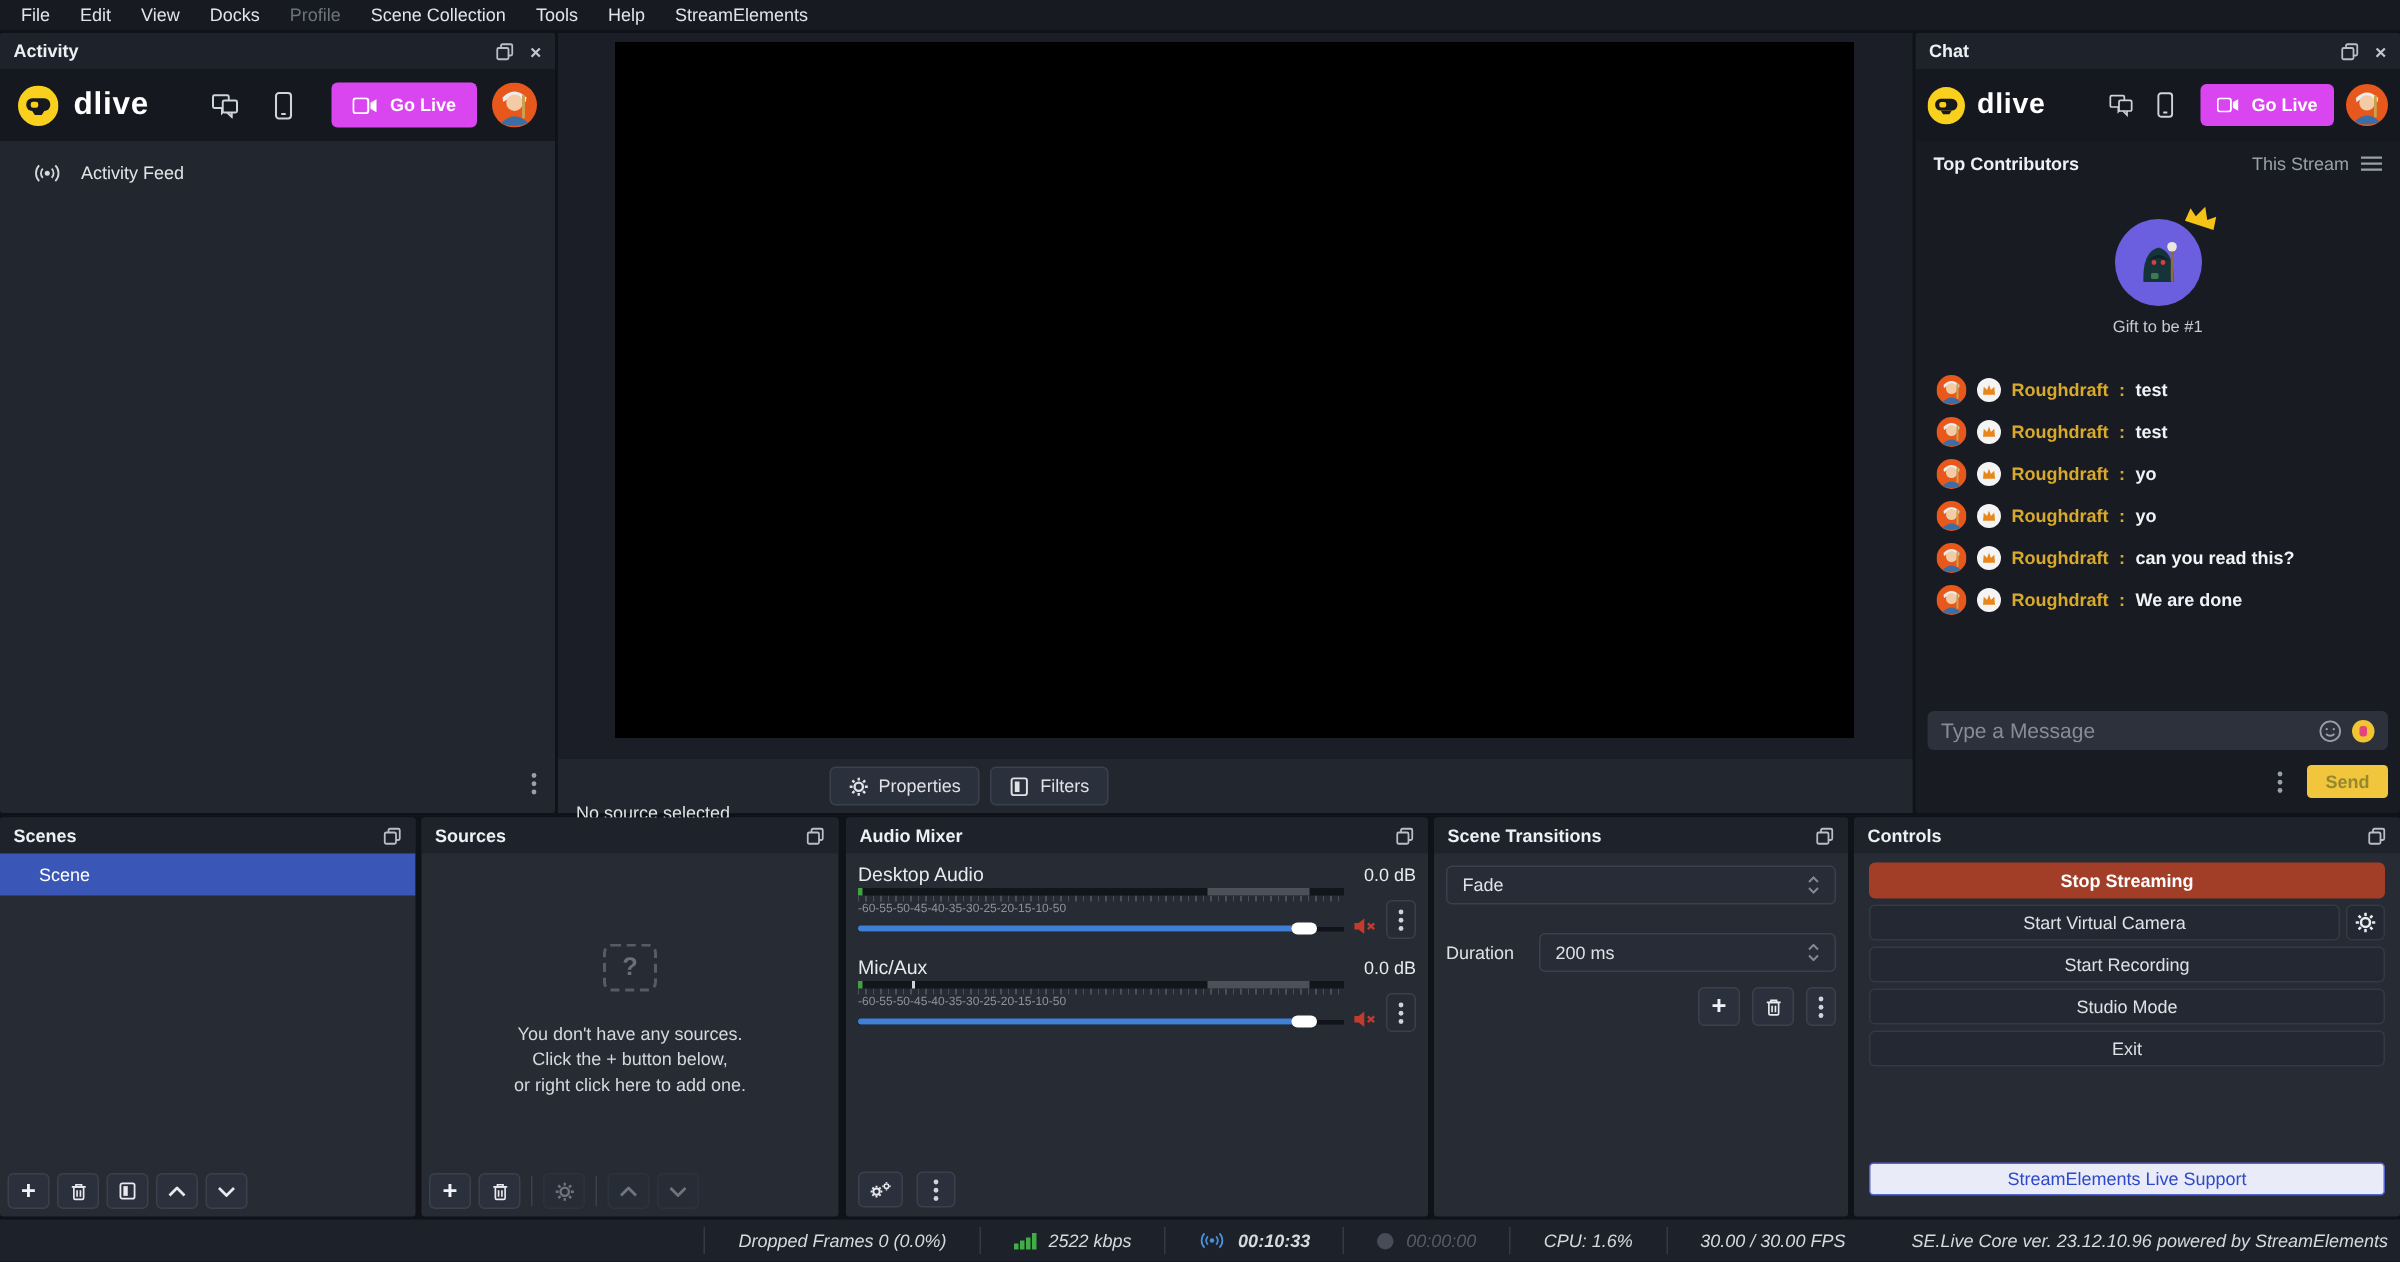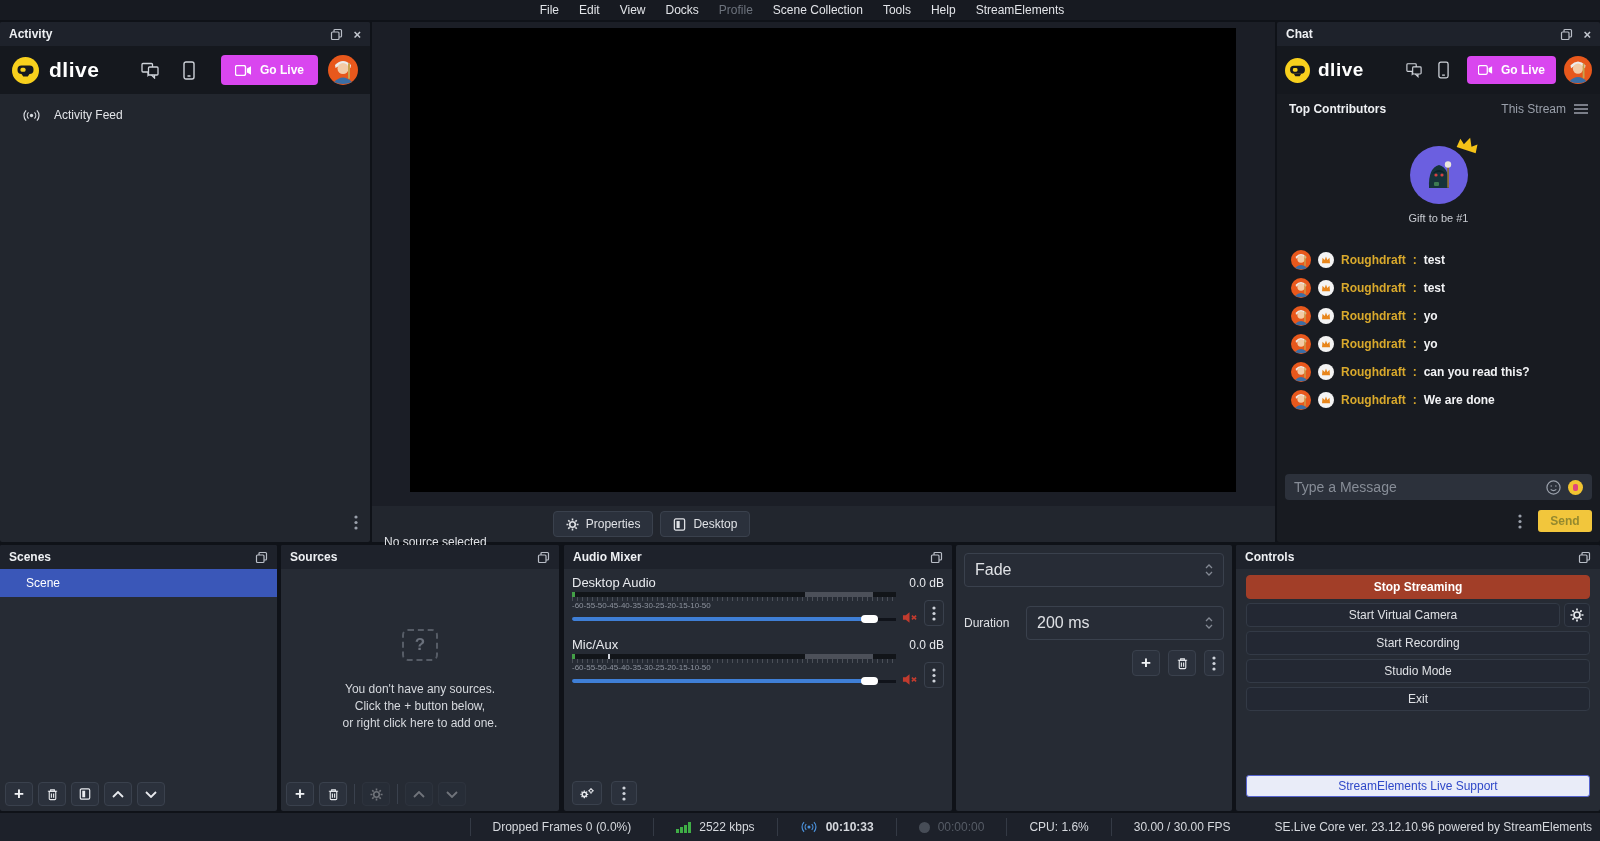--- a/index.html
+++ b/index.html
@@ -2,21 +2,21 @@
 <html><head>
 <meta charset="utf-8">
 <style>
   * { margin:0; padding:0; box-sizing:border-box; }
   html,body { width:1600px; height:841px; overflow:hidden; background:#0f1218;
     font-family:"Liberation Sans","DejaVu Sans",sans-serif; color:#dfe1e5; }
   svg { display:block; }
 
   
   .menubar { position:absolute; left:0; top:0; width:1600px; height:20px;
-    background:#171a21; display:flex; align-items:center; padding-left:4px;justify-content:center; }
+    background:#171a21; display:flex; align-items:center; padding-left:4px; }
   .menu-item { font-size:12px; color:#e2e4e8; padding:0 10px; line-height:20px; cursor:default; }
   .menu-item.dim { color:#6d737d; }
 
   
   .dock { position:absolute; background:#262b34; border-radius:2px; overflow:hidden; }
   .dock-header { height:24px; background:#1e222b; display:flex; align-items:center;
     padding:0 9px; font-size:12px; font-weight:bold; color:#eef0f3; gap:10px; }
   .dock-header .spacer { flex:1; }
   .hicon { display:flex; align-items:center; }
   .close-x { color:#c3c7cf; font-size:13px; font-weight:bold; line-height:1; }
@@ -112,21 +112,21 @@
     background:#fff; border-radius:4px; }
   .mute-ic { margin-bottom:2px; }
   .ch-dots { width:20px; height:26px; display:flex; align-items:center; justify-content:center;
     background:#262b34; border:1px solid #3a414d; border-radius:4px; }
   .mixer-toolbar { position:absolute; left:8px; bottom:6px; display:flex; gap:9px; }
   .mixer-toolbar .tbtn { width:30px; }
 
   
   .trans-body { padding:8px; }
   .sel { height:26px; background:#272c36; border:1px solid #3a414d; border-radius:4px;
-    display:flex; align-items:center; padding:16px 10px; font-size:16px; color:#dfe1e5; }
+    display:flex; align-items:center; padding:4px 10px; font-size:12px; color:#dfe1e5; }
   .sel .spin { margin-left:auto; display:flex; flex-direction:column; gap:2px; opacity:.8; }
   .dur-row { display:flex; align-items:center; margin-top:19px; gap:8px; }
   .dur-label { font-size:12px; color:#dfe1e5; width:54px; }
   .dur-row .sel { flex:1; }
   .trans-btns { display:flex; justify-content:flex-end; gap:8px; margin-top:10px; }
   .trans-btns .tbtn { height:26px; }
 
   
   .controls-body { padding:6px 10px; display:flex; flex-direction:column; gap:4px; }
   .ctrl-btn { height:24px; background:#232833; border:1px solid #333a46; border-radius:4px;
@@ -136,21 +136,21 @@
   .vc-row .ctrl-btn { flex:1; }
   .vc-gear { width:26px; height:24px; background:#232833; border:1px solid #333a46;
     border-radius:4px; display:flex; align-items:center; justify-content:center; }
   .support-btn { position:absolute; left:10px; right:10px; bottom:14px; height:22px;
     background:#e9ecf8; border:1px solid #5563cf; border-radius:3px; color:#2f48c8;
     font-size:12px; display:flex; align-items:center; justify-content:center; }
 
   
   .statusbar { position:absolute; left:0; top:813px; width:1600px; height:28px; background:#1d212a;
     display:flex; align-items:center; justify-content:flex-end; padding-right:8px; font-size:12px; color:#d6d9de; }
-  .seg { display:flex; align-items:center; gap:8px; padding:0 22px; white-space:nowrap; }
+  .seg { display:flex; align-items:center; gap:8px; padding:0 22px; white-space:nowrap;font-style:italic; }
   .sbsep { width:1px; height:18px; background:#343a45; }
   .seg.dim2 { color:#565c66; }
   .kbps { color:#d6d9de; }
   .bars { display:flex; align-items:flex-end; gap:1px; height:11px; }
   .bars span { width:3px; background:#3fae46; display:block; }
   .rec-dot { width:11px; height:11px; border-radius:50%; background:#474d57; }
 </style>
 </head>
 <body>
 
@@ -252,21 +252,21 @@
             <path d="M7 0.5 V2.6 M7 11.4 V13.5 M0.5 7 H2.6 M11.4 7 H13.5 M2.4 2.4 L3.9 3.9 M10.1 10.1 L11.6 11.6 M11.6 2.4 L10.1 3.9 M3.9 10.1 L2.4 11.6"></path>
           </g>
           </svg>
         <span>Properties</span>
       </span>
       <span class="pv-btn">
         <svg width="13" height="13" viewBox="0 0 14 14">
           <rect x="1.5" y="1" width="11" height="12" rx="1.5" fill="none" stroke="#dfe1e5" stroke-width="1.4"></rect>
           <rect x="3.8" y="3.2" width="3.4" height="7.6" fill="#dfe1e5"></rect>
         </svg>
-        <span>Desktop</span>
+        <span>Filters</span>
       </span>
     </div>
   </div>
 </div>
 
 <div class="dock" id="dock-chat">
   <div class="dock-header">
     <span>Chat</span>
     <span class="spacer"></span>
     <span class="hicon">
@@ -720,20 +720,30 @@
       <svg width="4" height="15" viewBox="0 0 4 15" fill="#cfd3da">
         <circle cx="2" cy="2" r="1.6"></circle>
           <circle cx="2" cy="7.5" r="1.6"></circle>
           <circle cx="2" cy="13" r="1.6"></circle>
       </svg>
       </span>
   </div>
 </div>
 
 <div class="dock" id="dock-transitions">
+  <div class="dock-header">
+    <span>Scene Transitions</span>
+    <span class="spacer"></span>
+    <span class="hicon">
+      <svg width="13" height="13" viewBox="0 0 13 13" fill="none" stroke="#b9bec7" stroke-width="1.2">
+        <rect x="4" y="1.5" width="7.5" height="7.5" rx="1"></rect>
+        <rect x="1.5" y="4" width="7.5" height="7.5" rx="1" fill="#1e222b"></rect>
+      </svg>
+      </span>
+  </div>
   <div class="trans-body">
     <div class="sel">
       <span>Fade</span>
       <span class="spin">
         <svg width="8" height="5" viewBox="0 0 8 5" fill="none" stroke="#9aa0ab" stroke-width="1.3">
             <path d="M1 4 L4 1 L7 4"></path>
           </svg>
         <svg width="8" height="5" viewBox="0 0 8 5" fill="none" stroke="#9aa0ab" stroke-width="1.3">
             <path d="M1 1 L4 4 L7 1"></path>
           </svg>

